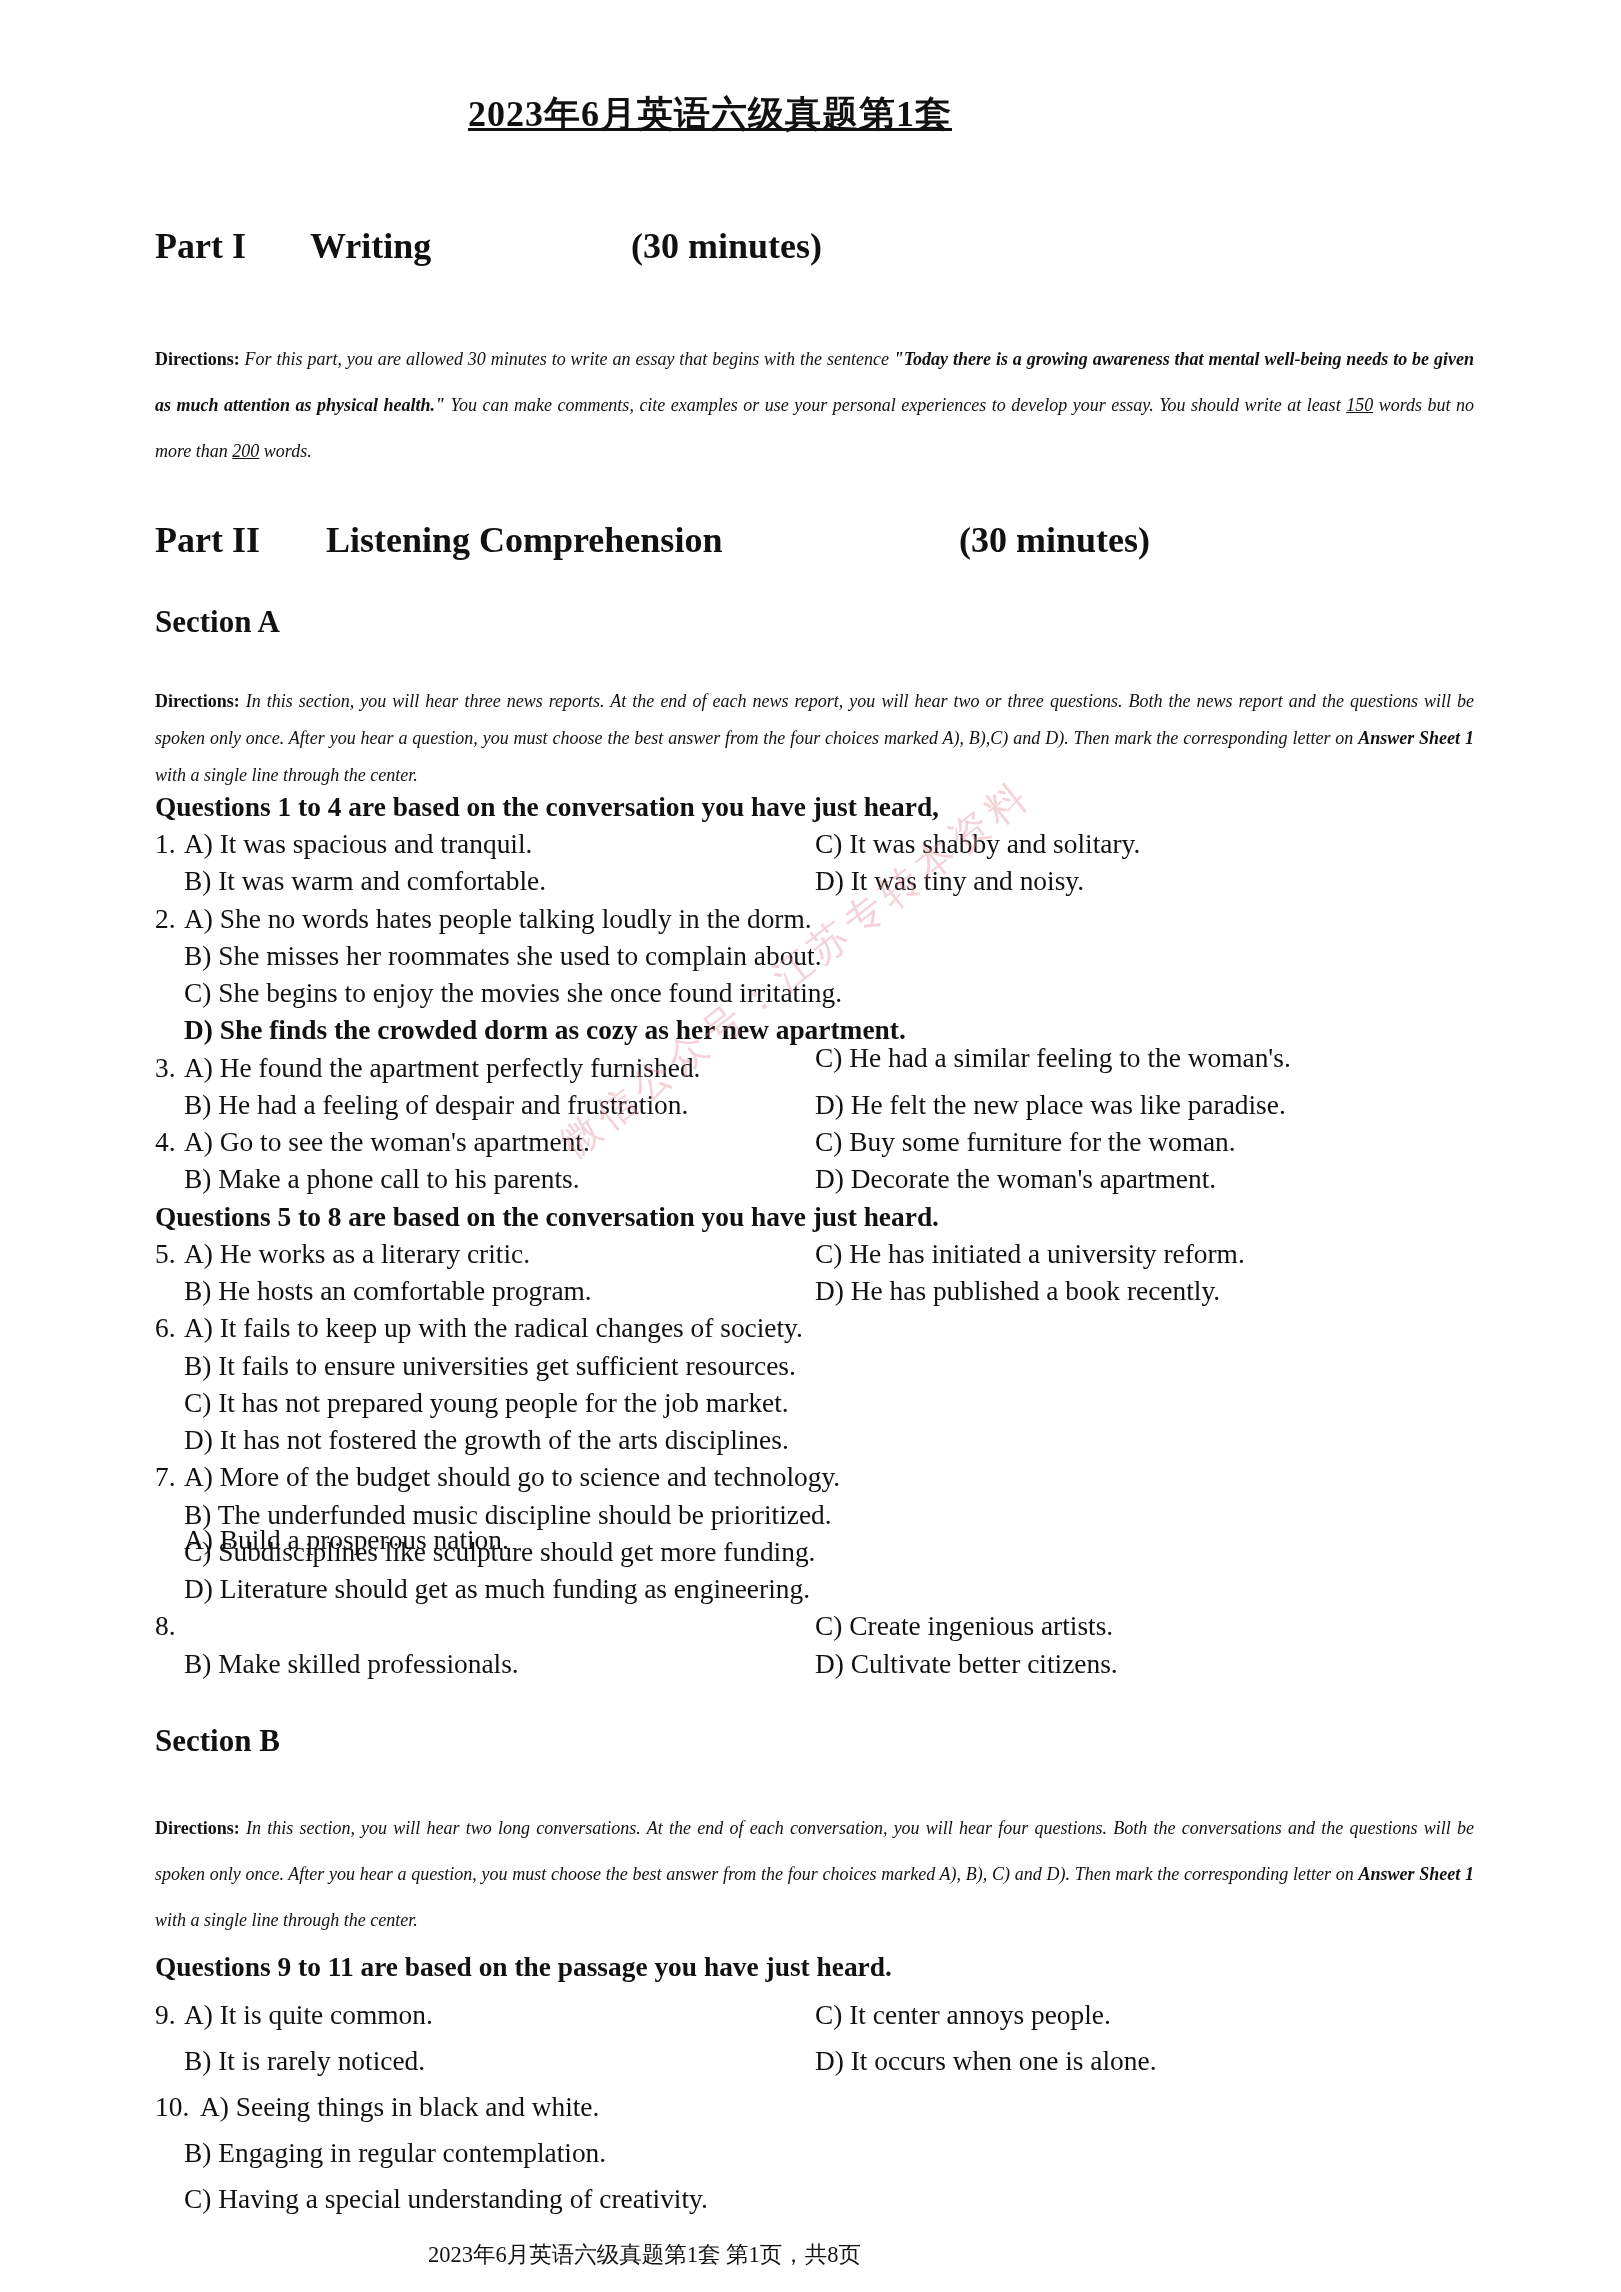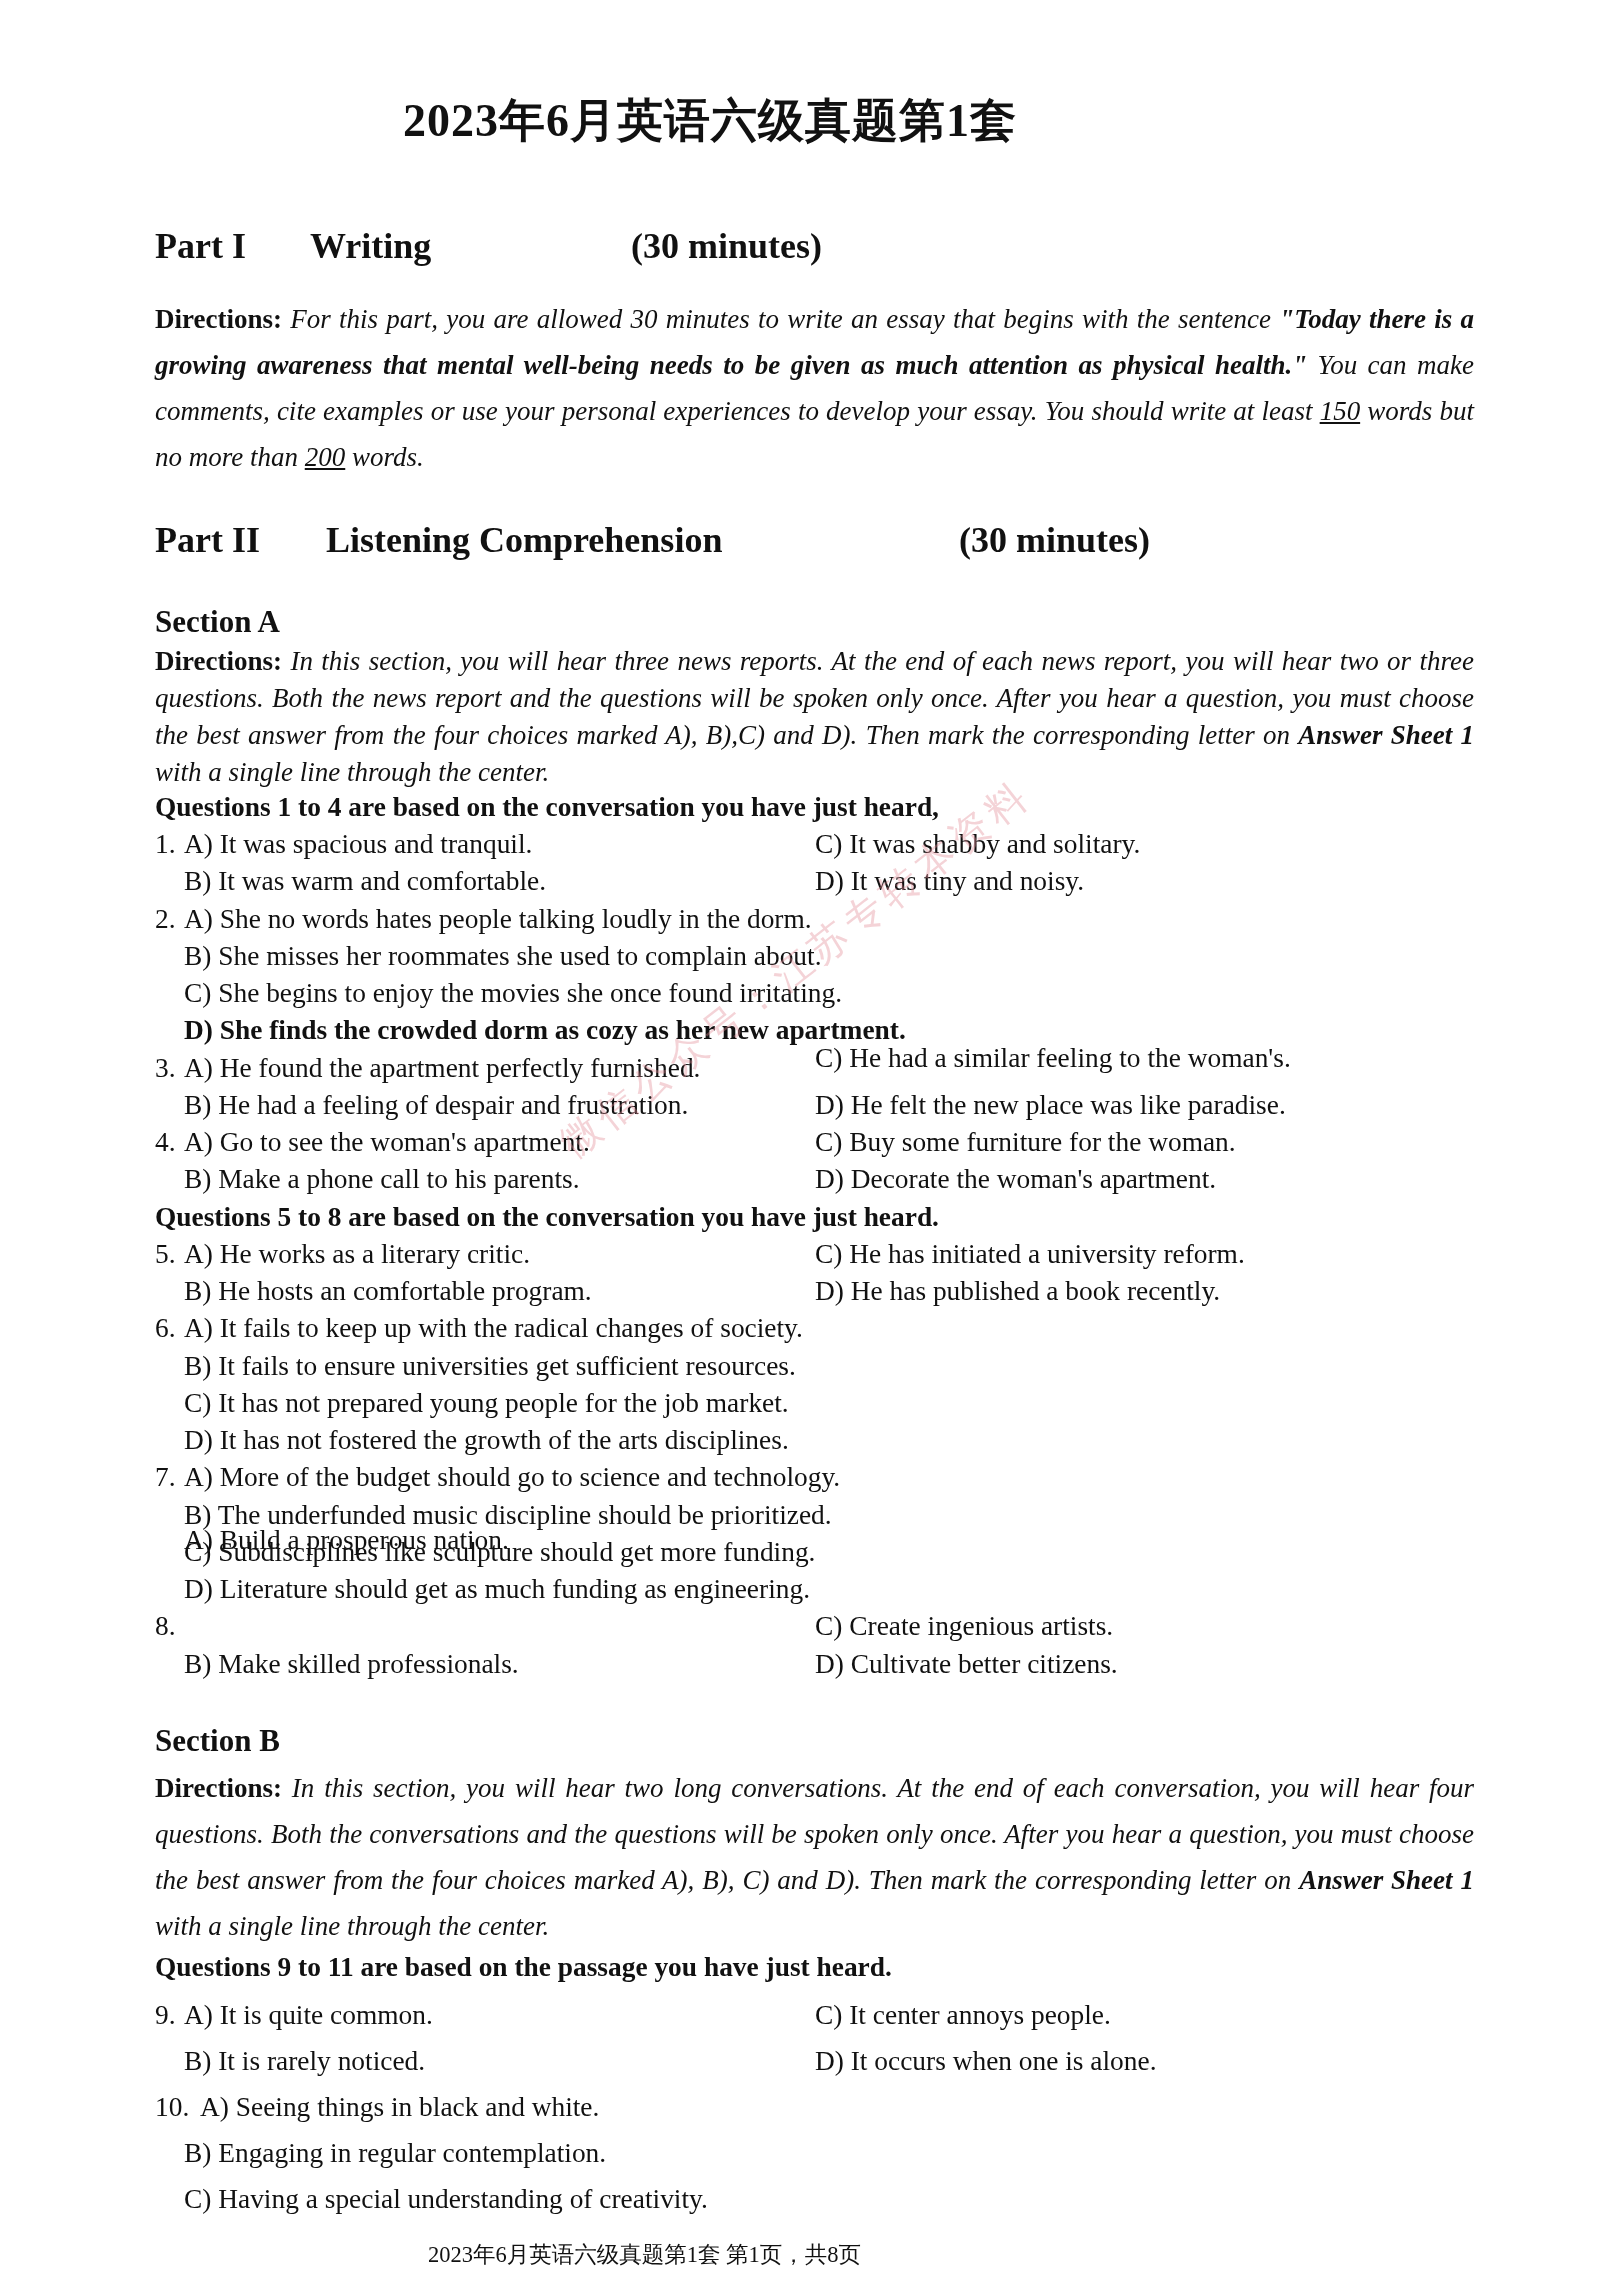--- a/index.html
+++ b/index.html
@@ -1,22 +1,22 @@
 <!DOCTYPE html>
 <html><head>
 <meta charset="utf-8">
 <style>
   html, body { margin:0; padding:0; background:#ffffff; }
   body { width:1621px; height:2293px; position:relative; overflow:hidden;
          font-family:"Liberation Serif", "DejaVu Serif", serif; color:#111; }
   .page-title { position:absolute; top:90px; left:0; width:1420px; text-align:center;
-         font-size:46px; font-weight:bold; letter-spacing:1px; }
+         font-size:36px; font-weight:bold; letter-spacing:1px;text-decoration:underline; }
   .part-head { position:absolute; left:155px; font-size:36px; font-weight:bold; }
   .part-head span { position:absolute; white-space:nowrap; top:0; }
-  .dir-block { position:absolute; left:155px; width:1319px; text-align:justify; font-size:27px; }
+  .dir-block { position:absolute; left:155px; width:1319px; text-align:justify; font-size:18px;margin-top:40px; }
   .dir-block b.lbl { font-style:normal; }
   .dir-block i { font-style:italic; }
   .section-head { position:absolute; left:155px; font-size:31px; font-weight:bold; }
   .q-group-head { position:absolute; left:155px; font-size:27.4px; font-weight:bold; white-space:nowrap; }
   .opt { position:absolute; font-size:27.4px; white-space:nowrap; }
   .u { text-decoration:underline; }
   .footer { position:absolute; top:2239px; left:0; width:1289px; text-align:center; font-size:22.5px; }
   .watermark { position:absolute; left:549px; top:1127px; font-size:39px; color:rgba(225,140,150,0.38);
          transform:rotate(-38deg); transform-origin:left top; white-space:nowrap; letter-spacing:5.9px;
          font-family:"DejaVu Sans", sans-serif; pointer-events:none; }

